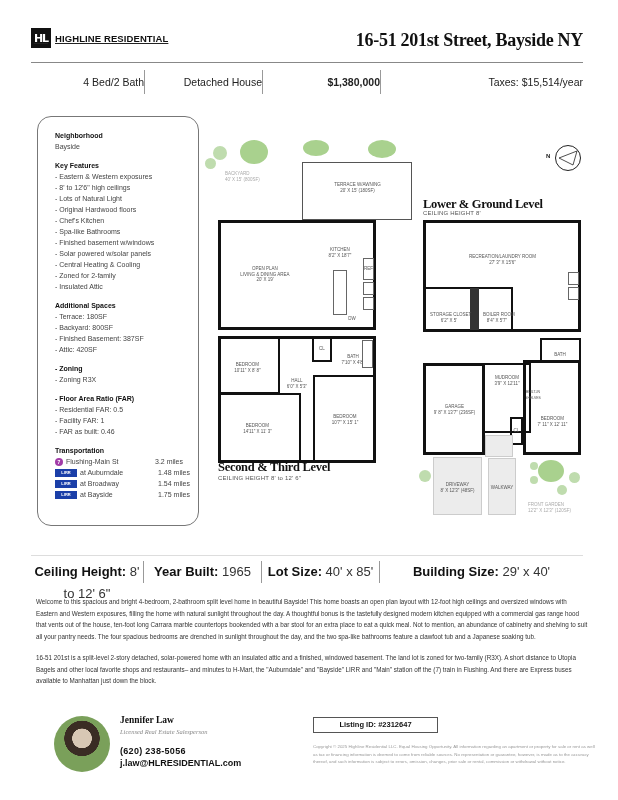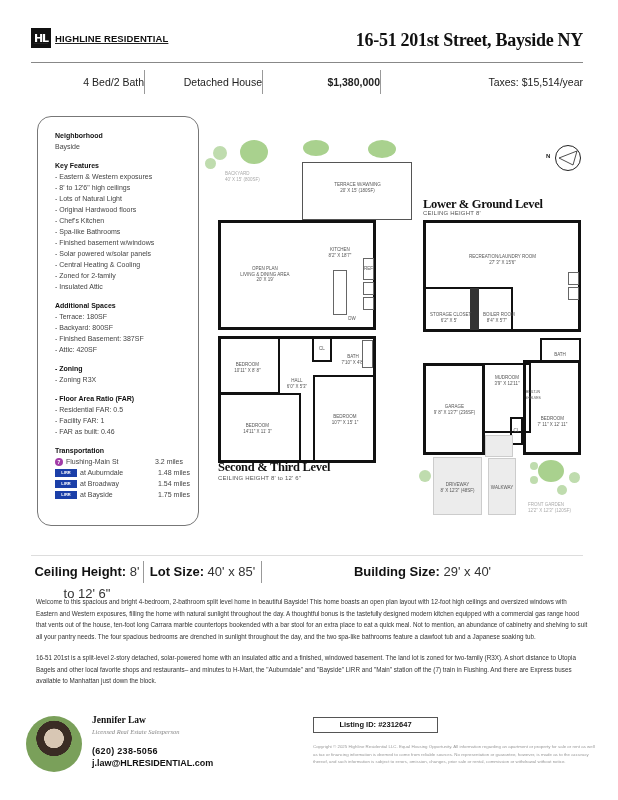--- a/index.html
+++ b/index.html
@@ -45,21 +45,21 @@
 
   .bottom-rule { position: absolute; left: 31px; top: 555px; width: 552px; border-top: 1px solid #ddd; }
   .specs-row { position: absolute; left: 31px; top: 561px; width: 552px; height: 22px; display: flex; }
   .spec { text-align: center; font-size: 13px; line-height: 22px; border-right: 1px solid #999; color: #333; }
   .spec:last-child { border-right: none; }
   .spec b { color: #111; }
 
   .desc { position: absolute; left: 36px; top: 596px; width: 552px; font-size: 6.3px; line-height: 11.5px; color: #333; }
   .desc p { margin-bottom: 10px; }
 
-  .agent { position: absolute; left: 24px; top: 713px; width: 260px; height: 70px; }
+  .agent { position: absolute; left: 52px; top: 713px; width: 260px; height: 70px; }
   .avatar { position: absolute; left: 2px; top: 3px; width: 56px; height: 56px; border-radius: 50%; background: radial-gradient(circle at 50% 40%, #d8c7b4 0 22%, #3a2c24 23% 40%, #7aa05a 41% 100%); overflow: hidden; }
   .agent-name { position: absolute; left: 68px; top: 2px; font-family: "Liberation Serif", serif; font-weight: bold; font-size: 9.5px; color: #111; }
   .agent-title { position: absolute; left: 68px; top: 15px; font-family: "Liberation Serif", serif; font-style: italic; font-size: 6.5px; color: #888; }
   .agent-phone { position: absolute; left: 68px; top: 33px; font-size: 9px; font-weight: bold; color: #111; letter-spacing: 0.3px; }
   .agent-email { position: absolute; left: 68px; top: 45px; font-size: 9px; font-weight: bold; color: #111; }
 
   .listing-id { position: absolute; left: 313px; top: 717px; width: 125px; height: 16px; border: 1px solid #555; text-align: center; font-size: 7.5px; font-weight: bold; line-height: 14px; color: #111; }
   .legal { position: absolute; left: 313px; top: 743px; width: 285px; font-size: 4.4px; line-height: 7.5px; color: #999; }
 </style>
 </head>
@@ -241,20 +241,21 @@
   <div class="tree" style="left:364px;top:332px;width:11px;height:11px;background:#bfdcae;"></div>
   <div class="tree" style="left:352px;top:345px;width:10px;height:10px;background:#bfdcae;"></div>
   <div class="tree" style="left:214px;top:330px;width:12px;height:12px;background:#bfdcae;"></div>
   <div class="ext-label" style="left:323px;top:362px;white-space:pre;">FRONT GARDEN
 12'2" x 12'3" (120SF)</div>
 </div>
 
 <div class="bottom-rule"></div>
 <div class="specs-row">
   <div class="spec" style="flex:0 0 113px"><b>Ceiling Height:</b> <span>8' to 12' 6"</span></div>
+  <div class="spec" style="flex:0 0 118px"><b>Year Built:</b> <span>1965</span></div>
   <div class="spec" style="flex:0 0 118px"><b>Lot Size:</b> <span>40' x 85'</span></div>
   <div class="spec" style="flex:1"><b>Building Size:</b> <span>29' x 40'</span></div>
 </div>
 
 <div class="desc">
   <p>Welcome to this spacious and bright 4-bedroom, 2-bathroom split level home in beautiful Bayside! This home boasts an open plan layout with 12-foot high ceilings and oversized windows with Eastern and Western exposures, filling the home with natural sunlight throughout the day.  A thoughtful bonus is the tastefully designed modern kitchen equipped with a commercial gas range hood that vents out of the house, ten-foot long Carrara marble countertops bookended with a bar stool for an extra place to eat a quick meal. Not to mention, an abundance of cabinetry and shelving to suit all your pantry needs. The four spacious bedrooms are drenched in sunlight throughout the day, and the two spa-like bathrooms feature a clawfoot tub and a Japanese soaking tub.</p>
   <p>16-51 201st is a split-level 2-story detached, solar-powered home with an insulated attic and a finished, windowed basement.  The land lot is zoned for two-family (R3X). A short distance to Utopia Bagels and other local favorite shops and restaurants– and minutes to H-Mart, the "Auburndale" and "Bayside" LIRR and "Main" station off the (7) train in Flushing. And there are Express buses available to Manhattan just down the block.</p>
 </div>
 
 <div class="agent">

